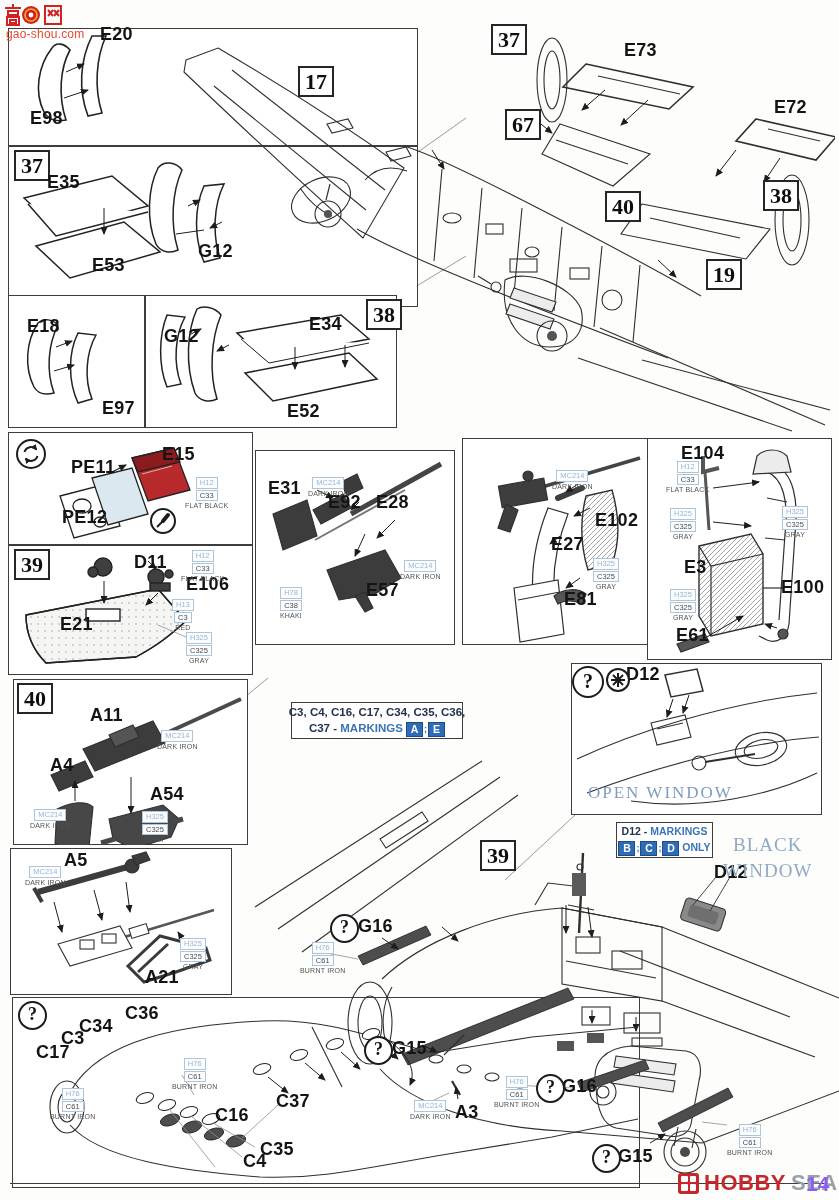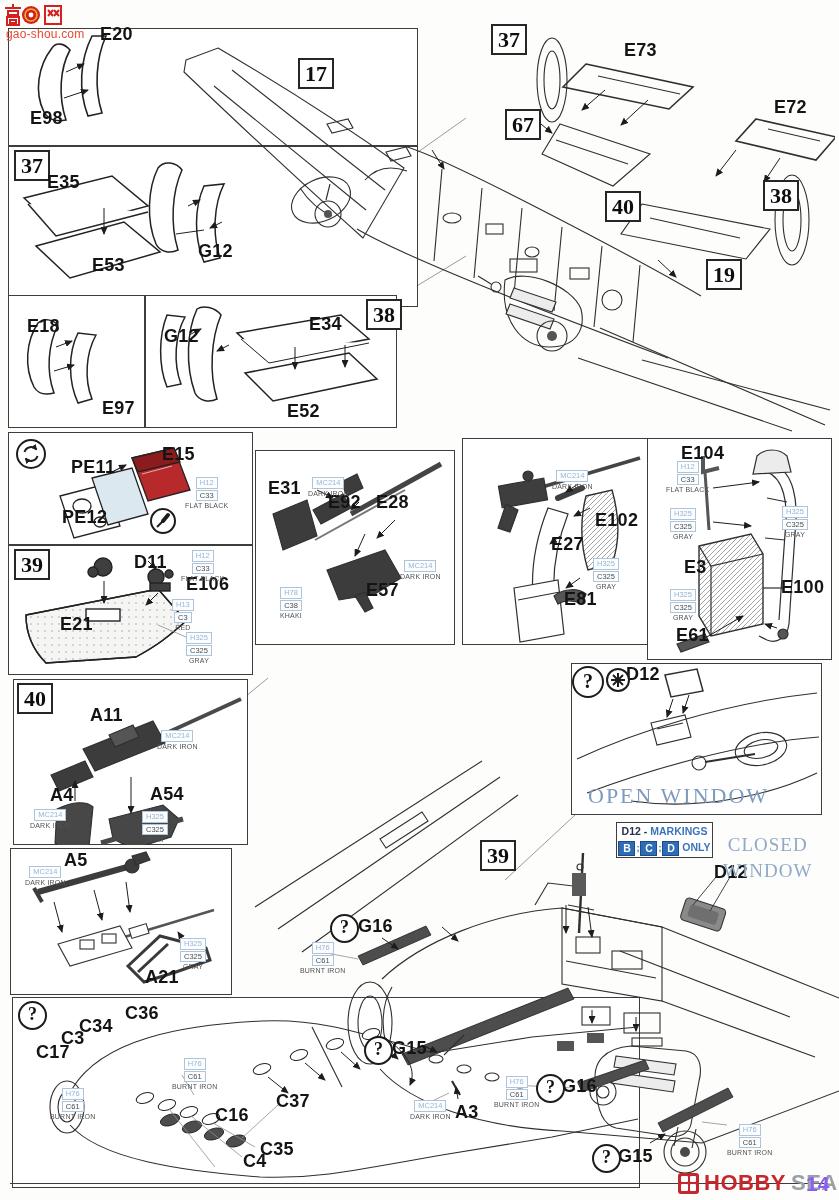--- a/index.html
+++ b/index.html
@@ -21,21 +21,21 @@
          font-family:"Liberation Serif",serif;font-weight:700;font-size:18px;text-align:center;line-height:23px;color:#111}
   .sicon,.ricon,.bicon{position:absolute;z-index:6;background:#fff;border:2.2px solid #1c1c1c;border-radius:50%}
   .mbox{position:absolute;z-index:6;border:1.5px solid #3d3d3d;background:#fff;box-sizing:border-box;
         display:flex;flex-direction:column;justify-content:center;align-items:center}
   .mline{font-size:11.5px;font-weight:700;color:#23324d;line-height:1.45;white-space:nowrap}
   .mkword{color:#3a74b8;font-weight:700}
   .badge{display:inline-block;min-width:13px;height:13px;padding:0 1px;background:#2e6cb5;border:1px solid #1c4c85;
          color:#fff;font-weight:700;font-size:10.5px;line-height:13px;text-align:center;vertical-align:-1px}
   .bsep{color:#2e6cb5;font-weight:700;font-size:9px;margin:0 1px}
   .wopen{position:absolute;z-index:6;font-family:"Liberation Serif","DejaVu Serif",serif;color:#7e9bbd;
-         font-size:22px;letter-spacing:2px}
+         font-size:17px;letter-spacing:2px}
   .wclosed{position:absolute;z-index:6;font-family:"Liberation Serif","DejaVu Serif",serif;color:#91a9c6;
          font-size:19px;letter-spacing:1px;text-align:center;line-height:1.35}
   .hslogo{position:absolute;z-index:7;display:flex;align-items:center;gap:5px;font-weight:700;font-size:22px;letter-spacing:.5px}
   .hsgrid{width:21px;height:21px;background:#c5272d;border-radius:3px;display:grid;grid-template-columns:1fr 1fr;gap:2px;padding:3px;box-sizing:border-box}
   .hsgrid span{background:#fff;border-radius:1px}
   .hshobby{color:#c5272d}.hssearch{color:#9aa0a8}
   .pagenum{position:absolute;z-index:8;font-weight:700;font-size:21px;color:#8b5cf6}
   .wurl{position:absolute;z-index:8;font-weight:400;font-size:12px;color:#e8492f;letter-spacing:.2px}
   .rule{position:absolute;z-index:5;border-top:1.5px solid #3d3d3d}
 </style>
@@ -469,21 +469,21 @@
  </g>
  <g stroke="#8f8f8f" stroke-width=".8" fill="none">
   <path d="M230,141 L266,108"></path>
         <path d="M201,126 L243,150"></path>
         <path d="M179,119 L230,160"></path>
   <path d="M157,112 L203,170"></path>
         <path d="M170,78 L182,98"></path>
  </g>
 </svg>
 
-<div class="step" style="left:298px;top:58px">17</div>
+<div class="step" style="left:298px;top:66px">17</div>
 <div class="step" style="left:491px;top:24px">37</div>
 <div class="step" style="left:505px;top:109px">67</div>
 <div class="step" style="left:763px;top:180px">38</div>
 <div class="step" style="left:605px;top:191px">40</div>
 <div class="step" style="left:706px;top:259px">19</div>
 <div class="step" style="left:14px;top:150px">37</div>
 <div class="step" style="left:366px;top:299px">38</div>
 <div class="step" style="left:14px;top:549px">39</div>
 <div class="step" style="left:17px;top:683px">40</div>
 <div class="step" style="left:480px;top:840px">39</div>
@@ -511,21 +511,21 @@
 <div class="plabel" style="left:376px;top:492px">E28</div>
 <div class="plabel" style="left:366px;top:580px">E57</div>
 <div class="plabel" style="left:551px;top:534px">E27</div>
 <div class="plabel" style="left:595px;top:510px">E102</div>
 <div class="plabel" style="left:564px;top:589px">E81</div>
 <div class="plabel" style="left:681px;top:443px">E104</div>
 <div class="plabel" style="left:684px;top:557px">E3</div>
 <div class="plabel" style="left:781px;top:577px">E100</div>
 <div class="plabel" style="left:676px;top:625px">E61</div>
 <div class="plabel" style="left:90px;top:705px">A11</div>
-<div class="plabel" style="left:50px;top:785px">A4</div>
+<div class="plabel" style="left:50px;top:755px">A4</div>
 <div class="plabel" style="left:150px;top:784px">A54</div>
 <div class="plabel" style="left:64px;top:850px">A5</div>
 <div class="plabel" style="left:145px;top:967px">A21</div>
 <div class="plabel" style="left:626px;top:664px">D12</div>
 <div class="plabel" style="left:714px;top:862px">D12</div>
 <div class="plabel" style="left:358px;top:916px">G16</div>
 <div class="plabel" style="left:392px;top:1038px">G15</div>
 <div class="plabel" style="left:455px;top:1102px">A3</div>
 <div class="plabel" style="left:562px;top:1076px">G16</div>
 <div class="plabel" style="left:618px;top:1146px">G15</div>
@@ -676,34 +676,42 @@
           <path d="M15,5 L5,15"></path>
         </g>
       </svg>
 </div>
 <div class="qicon" style="left:330px;top:914px">?</div>
 <div class="qicon" style="left:364px;top:1036px">?</div>
 <div class="qicon" style="left:536px;top:1074px">?</div>
 <div class="qicon" style="left:592px;top:1144px">?</div>
 <div class="qicon" style="left:18px;top:1001px">?</div>
 
+<div class="mbox" style="left:291px;top:702px;width:172px;height:37px">
+  <div class="mline">C3, C4, C16, C17, C34, C35, C36,</div>
+  <div class="mline">
+    <span>C37 -</span>
+    <span class="mkword">MARKINGS</span>
+    <span class="badge">A</span><span class="bsep">;</span><span class="badge">E</span>
+  </div>
+</div>
 <div class="mbox" style="left:616px;top:822px;width:97px;height:36px">
   <div class="mline" style="font-size:10.5px">
     <span>D12 -</span>
     <span class="mkword">MARKINGS</span>
   </div>
   <div class="mline" style="font-size:10.5px">
     <span class="badge">B</span><span class="bsep">;</span><span class="badge">C</span><span class="bsep">;</span><span class="badge">D</span>
     <span class="mkword">ONLY</span>
   </div>
 </div>
 
 <div class="wopen" style="left:588px;top:783px">OPEN WINDOW</div>
 <div class="wclosed" style="left:723px;top:832px">
-  <div>CLOSED</div>
+  <div>BLACK</div>
   <div>WINDOW</div>
 </div>
 
 <div style="position:absolute;left:4px;top:3px;z-index:8">
  <svg width="72" height="24" viewBox="0 0 72 24">
   <g stroke="#d42020" stroke-width="2" fill="none">
    <path d="M1,5 L17,5"></path>
           <path d="M9,1 L9,5"></path>
           <rect x="4" y="8" width="10" height="4"></rect>
           <rect x="3" y="14" width="12" height="8"></rect>

